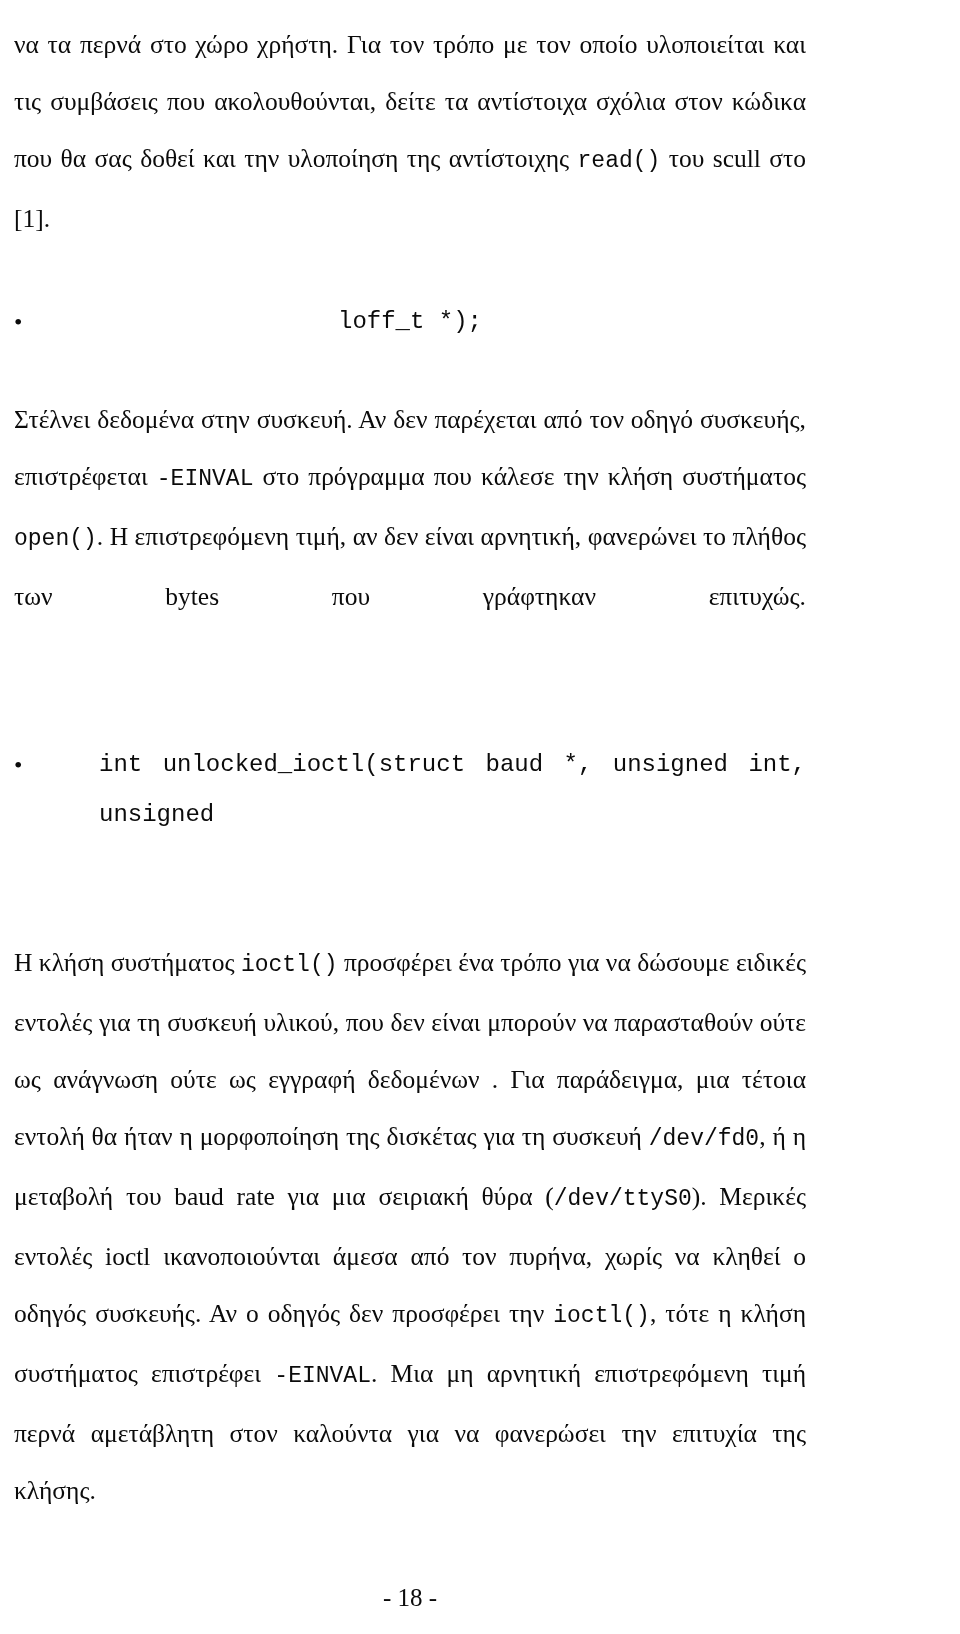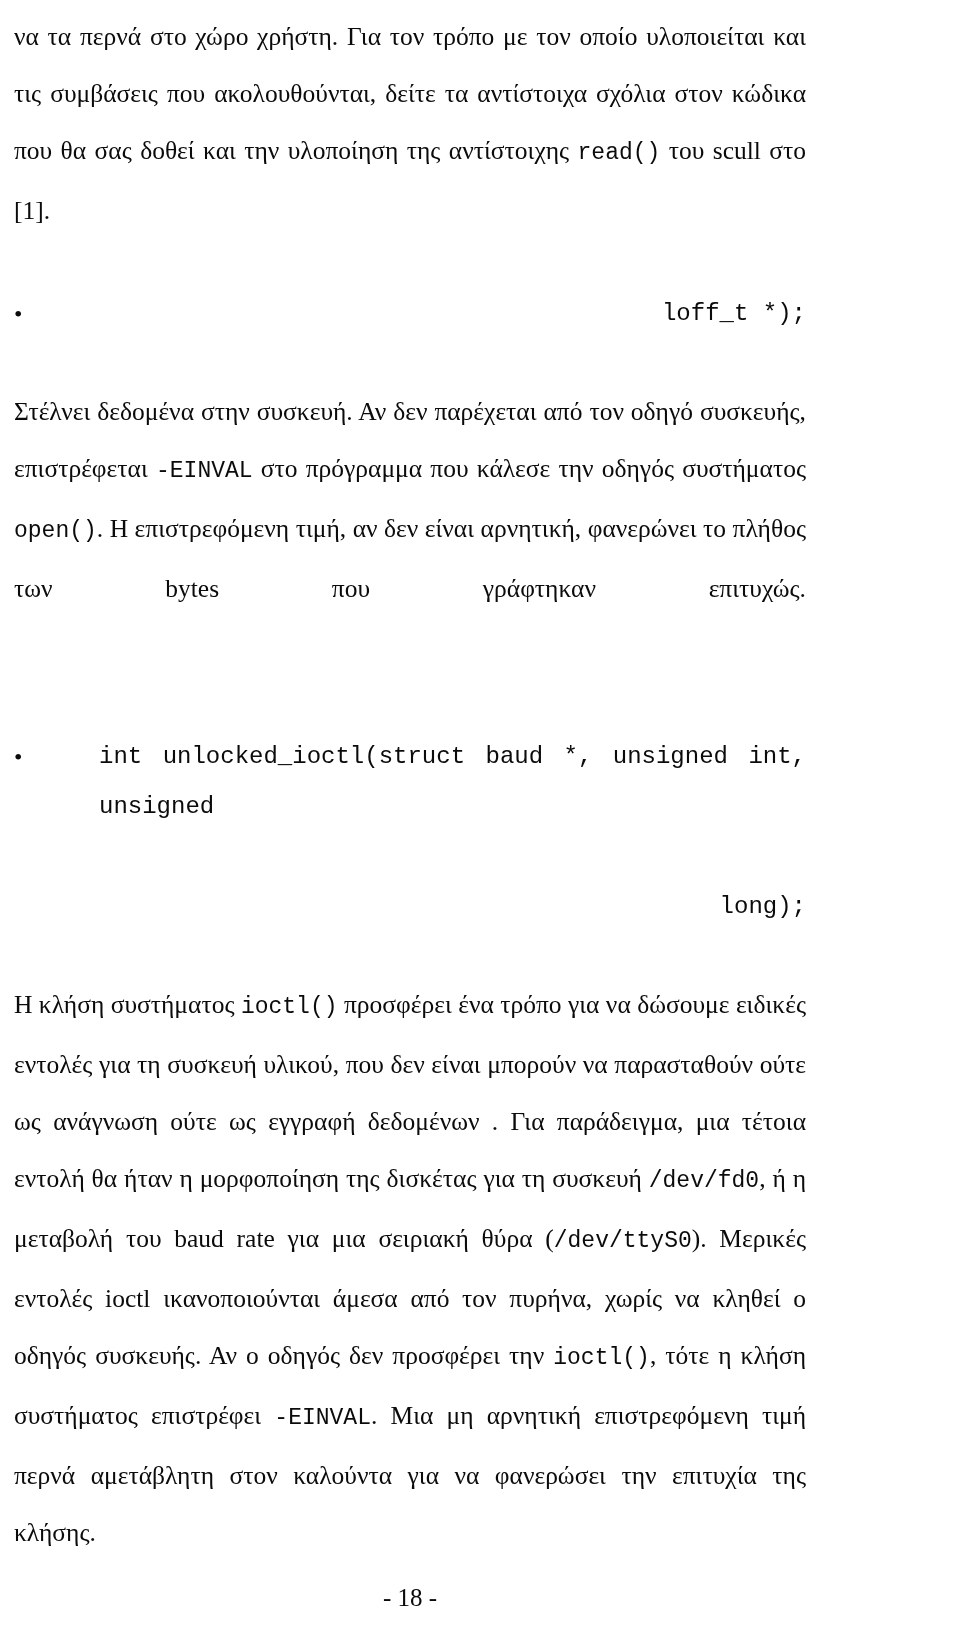--- a/index.html
+++ b/index.html
@@ -7,21 +7,21 @@
     padding: 0;
     background: #ffffff;
   }
 
   .page {
     position: relative;
     width: 820px;
     height: 1634px;
     background: #ffffff;
     box-sizing: border-box;
-    padding: 8px 14px;
+    padding: 16px 14px;
     overflow: hidden;
     font-family: "Liberation Serif", "DejaVu Serif", serif;
     color: #0b0b0b;
   }
 
   
   .para {
     font-family: "Liberation Serif", "DejaVu Serif", serif;
     font-size: 25.5px;
     line-height: 57px;
@@ -80,21 +80,21 @@
   .sig .sig-line-1::after {
     content: "";
     display: inline-block;
     width: 100%;
   }
   .sig .sig-line-1.nojustify::after {
     content: none;
   }
   .sig .sig-line-2 {
     padding-left: 0;
-    text-align: right;
+    text-align: center;
   }
   
   .sig .stretch {
     display: inline-block;
     width: 100%;
     text-align: justify;
     text-justify: inter-character;
   }
   .gap-44 { height: 44px; }
   .gap-50 { height: 50px; }
@@ -121,28 +121,27 @@
 
   <div class="gap-50"></div>
 
   <div class="sig">
     <span class="bullet">•</span>
     <span class="sig-line sig-line-2">loff_t *);</span>
   </div>
 
   <div class="gap-44"></div>
 
-  <p class="para last-line-left"><span>Στέλνει δεδομένα στην συσκευή. Αν δεν παρέχεται από τον οδηγό συσκευής, επιστρέφεται </span><code>-EINVAL</code><span> στο πρόγραμμα που κάλεσε την οδηγός συστήματος </span><code>open()</code><span>. Η επιστρεφόμενη τιμή, αν δεν είναι αρνητική, φανερώνει το πλήθος των bytes που γράφτηκαν επιτυχώς.</span></p>
+  <p class="para last-line-left"><span>Στέλνει δεδομένα στην συσκευή. Αν δεν παρέχεται από τον οδηγό συσκευής, επιστρέφεται </span><code>-EINVAL</code><span> στο πρόγραμμα που κάλεσε την κλήση συστήματος </span><code>open()</code><span>. Η επιστρεφόμενη τιμή, αν δεν είναι αρνητική, φανερώνει το πλήθος των bytes που γράφτηκαν επιτυχώς.</span></p>
 
   <div class="gap-58"></div>
 
   <div class="sig">
     <span class="bullet">•</span>
     <span class="sig-line sig-line-1"><span class="stretch">int unlocked_ioctl(struct baud *, unsigned int, unsigned</span></span>
-    <span class="sig-line sig-line-2">long);</span>
   </div>
 
   <div class="gap-44"></div>
 
   <p class="para last-line-left"><span>Η κλήση συστήματος </span><code>ioctl()</code><span> προσφέρει ένα τρόπο για να δώσουμε ειδικές εντολές για τη συσκευή υλικού, που δεν είναι μπορούν να παρασταθούν ούτε ως ανάγνωση ούτε ως εγγραφή δεδομένων . Για παράδειγμα, μια τέτοια εντολή θα ήταν η μορφοποίηση της δισκέτας για τη συσκευή </span><code>/dev/fd0</code><span>, ή η μεταβολή του baud rate για μια σειριακή θύρα (</span><code>/dev/ttyS0</code><span>). Μερικές εντολές ioctl ικανοποιούνται άμεσα από τον πυρήνα, χωρίς να κληθεί ο οδηγός συσκευής. Αν ο οδηγός δεν προσφέρει την </span><code>ioctl()</code><span>, τότε η κλήση συστήματος επιστρέφει </span><code>-EINVAL</code><span>. Μια μη αρνητική επιστρεφόμενη τιμή περνά αμετάβλητη στον καλούντα για να φανερώσει την επιτυχία της κλήσης.</span></p>
 
   <div class="gap-58"></div>
 
   <div class="sig">
     <span class="bullet">•</span>

